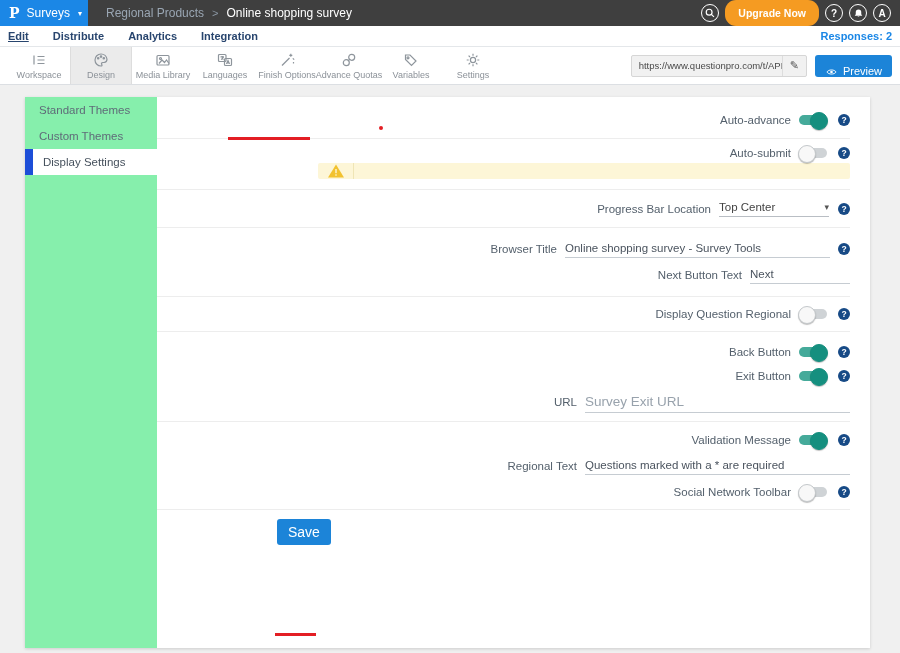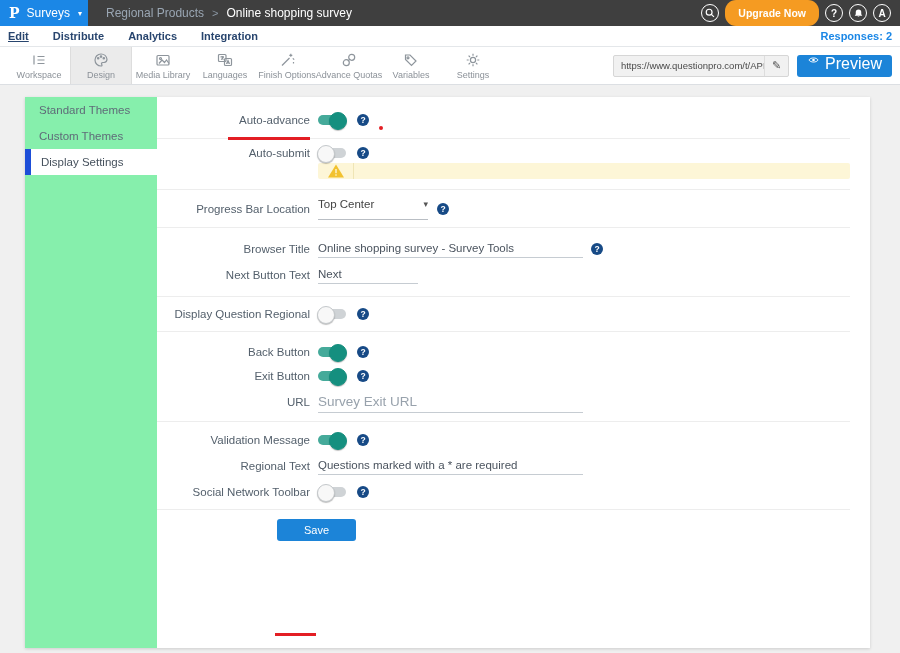--- a/index.html
+++ b/index.html
@@ -29,47 +29,47 @@
   
   .toolbar { height:38px; background:#fff; border-bottom:1px solid #dcdfe3; display:flex; align-items:stretch; padding-left:8px; }
   .tool { width:62px; display:flex; flex-direction:column; align-items:center; justify-content:center; gap:2px; cursor:pointer; }
   .tool.active { background:#ebebeb; border-left:1px solid #ddd; border-right:1px solid #ddd; }
   .tool svg { stroke:#8e959c; fill:none; stroke-width:1.2; }
   .tool-label { font-size:9px; color:#8b9198; white-space:nowrap; }
   .toolbar-right { margin-left:auto; display:flex; align-items:center; gap:8px; padding-right:8px; }
   .url-box { display:flex; align-items:center; border:1px solid #d6d6d6; background:#f1f1f1; height:22px; border-radius:2px; }
   .url-text { font-size:9.5px; color:#4a4a4a; padding:0 7px; max-width:150px; overflow:hidden; white-space:nowrap; }
   .pencil-btn { font-size:11px; color:#555; padding:0 7px; border-left:1px solid #ddd; height:100%; display:flex; align-items:center; cursor:pointer; }
-  .preview-btn { display:flex; align-items:flex-start; gap:5px; background:#1c84d8; color:#fff; border:none; border-radius:3px; height:22px; padding:0 10px; font-size:16px; cursor:pointer; }
+  .preview-btn { display:flex; align-items:flex-end; gap:5px; background:#1c84d8; color:#fff; border:none; border-radius:3px; height:22px; padding:0 10px; font-size:11px; cursor:pointer; }
 
   
   .card { position:absolute; left:25px; top:97px; width:845px; height:551px; background:#fff; box-shadow:0 1px 3px rgba(0,0,0,.15); display:flex; }
   .sidebar { width:132px; background:#86efac; flex-shrink:0; }
   .side-item { padding:7px 14px; font-size:11.5px; color:#5f6b78; cursor:pointer; }
-  .side-item.active { background:#fff; border-left:6px solid #1d4ed8; padding-left:10px; color:#46515d; }
+  .side-item.active { background:#fff; border-left:8px solid #1d4ed8; padding-left:10px; color:#46515d; }
   .main { flex:1; padding-right:20px; }
   .group { border-bottom:1px solid #ededed; }
-  .setting-row { display:flex; align-items:center; }
+  .setting-row { display:flex; align-items:center;justify-content:flex-end; }
   .lbl { width:153px; text-align:right; margin-right:8px; font-size:11.5px; color:#54606c; flex-shrink:0; }
   .toggle { width:28px; height:10px; border-radius:5px; background:#cfd3d6; position:relative; margin-right:11px; cursor:pointer; flex-shrink:0; }
   .toggle::after { content:""; position:absolute; width:16px; height:16px; border-radius:50%; top:-3px; left:-1px; background:#f8f8f8; border:1px solid #c4c8cb; box-shadow:0 1px 1px rgba(0,0,0,.25); }
   .toggle.on { background:#45aa9a; }
   .toggle.on::after { left:auto; right:-1px; background:#158f7f; border-color:#158f7f; }
   .help { width:12px; height:12px; border-radius:50%; background:#174a86; color:#fff; font-size:8.5px; font-weight:bold; display:inline-flex; align-items:center; justify-content:center; cursor:pointer; flex-shrink:0; }
   .uline { border:none; border-bottom:1px solid #c6ccd2; background:transparent; font-family:"Liberation Sans",sans-serif; font-size:11.5px; color:#4a535e; width:265px; padding:2px 0 3px 0; outline:none; }
   .uline.short { width:100px; }
   .uline.url-field { font-size:13.5px; }
   .uline.url-field::placeholder { color:#98a2ac; opacity:1; }
-  .ulselect { width:110px; border-bottom:1px solid #b9bec4; display:flex; align-items:center; justify-content:space-between; font-size:11.5px; color:#444; padding-bottom:9px; margin-right:9px; cursor:pointer; }
+  .ulselect { width:110px; border-bottom:1px solid #b9bec4; display:flex; align-items:center; justify-content:space-between; font-size:11.5px; color:#444; padding-bottom:3px; margin-right:9px; cursor:pointer; }
   .ulselect .sel-caret { font-size:9px; color:#555; }
   .ml8 { margin-left:8px; }
   .warning { display:flex; align-items:stretch; background:#fdf6d7; margin-left:161px; border-radius:2px; }
   .warn-icon-box { width:36px; display:flex; align-items:center; justify-content:center; border-right:1px solid #efe5b5; flex-shrink:0; }
   .warn-text { padding:10px 14px; font-size:11.5px; color:#6e6a58; display:flex; align-items:center; }
-  .save-btn { background:#1c84d8; color:#fff; border:none; border-radius:3px; font-size:11px; padding:5px 27px; margin-left:120px; cursor:pointer; }
+  .save-btn { background:#1c84d8; color:#fff; border:none; border-radius:3px; font-size:14px; padding:5px 11px; margin-left:120px; cursor:pointer; }
 
   
   .g-a { padding:17px 0 12px; } .g-b { padding:8px 0 10px; }
   .g-b .setting-row { margin-bottom:4px; }
   .g-c { padding:7px 0 6px; } .g-c .setting-row { height:24px; }
   .g-d { padding:8px 0; } .g-d .setting-row { height:26px; }
   .g-e, .g-f { padding:5px 0; } .g-e .setting-row, .g-f .setting-row { height:24px; }
   .g-g { padding:8px 0 5px; } .g-g .setting-row { height:24px; } .g-g .row-url { height:28px; }
   .g-h { padding:5px 0 4px; } .g-h .setting-row { height:26px; }
   .g-i { padding:9px 0; border-bottom:none; }

